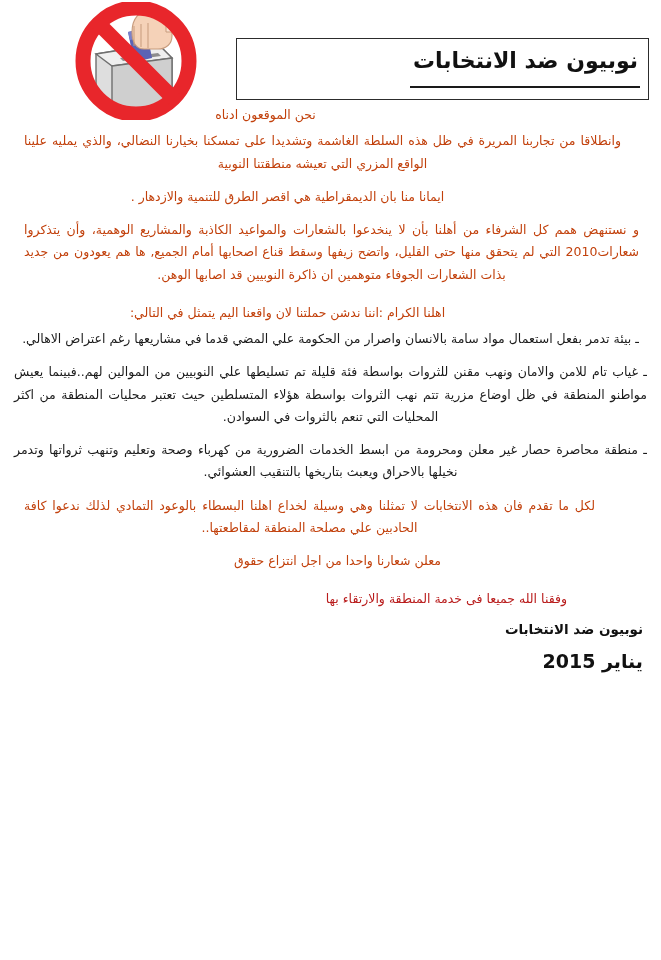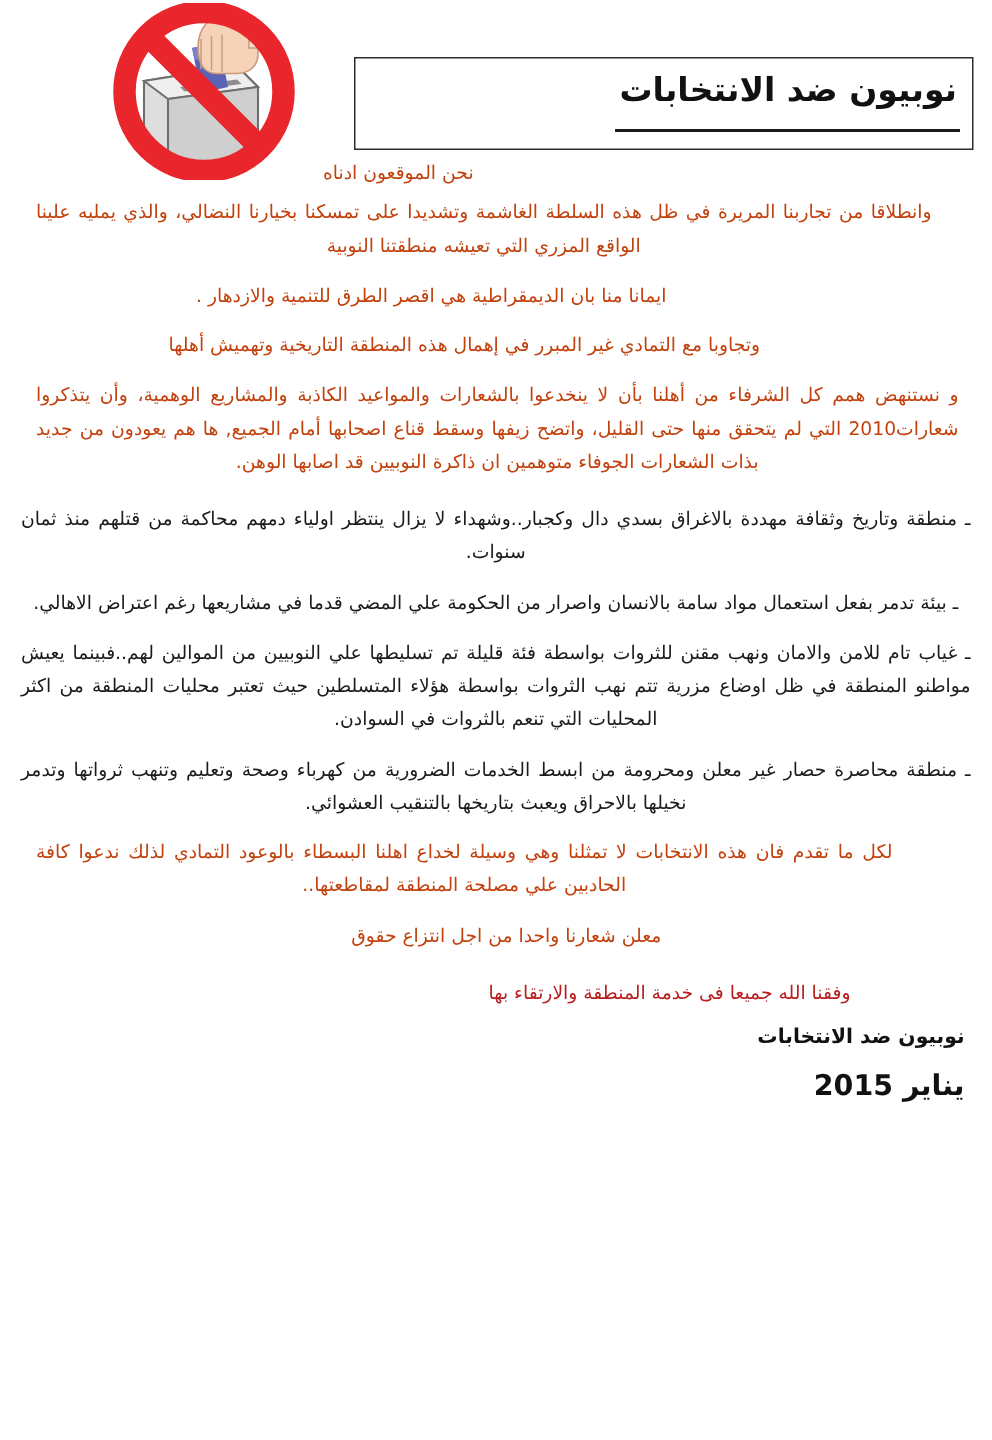--- a/index.html
+++ b/index.html
@@ -191,27 +191,26 @@
   </div>
 
   <div class="body">
 
     <p class="para ind-1 pad-left-1 tight">نحن الموقعون ادناه</p>
 
     <p class="para ind-4 pad-left-1">وانطلاقا من تجاربنا المريرة في ظل  هذه السلطة الغاشمة وتشديدا على تمسكنا بخيارنا النضالي، والذي يمليه علينا الواقع المزري التي تعيشه منطقتنا النوبية</p>
 
     <p class="para ind-2 pad-left-1">ايمانا منا بان الديمقراطية  هي اقصر الطرق للتنمية والازدهار .</p>
 
-    <p class="para ind-3 pad-left-1">وتجاوبا مع التمادي غير المبرر في إهمال هذه المنطقة التاريخية وتهميش أهلها</p>
 
 
     <p class="para ind-5 pad-left-1 gap-lg">و نستنهض همم كل الشرفاء من أهلنا بأن لا ينخدعوا بالشعارات والمواعيد الكاذبة والمشاريع الوهمية، وأن يتذكروا شعارات2010 التي لم يتحقق منها حتى القليل، واتضح زيفها وسقط قناع اصحابها أمام الجميع, ها هم يعودون من جديد بذات الشعارات الجوفاء متوهمين ان ذاكرة النوبيين قد اصابها الوهن.</p>
 
-
-    <p class="bullet ind-4 pad-left-1">ـ منطقة وتاريخ وثقافة مهددة بالاغراق بسدي دال وكجبار..وشهداء لا يزال ينتظر اولياء دمهم محاكمة من قتلهم منذ ثمان سنوات.</p>
+    <p class="para ind-2 pad-left-1 tight">اهلنا الكرام :اننا ندشن حملتنا لان واقعنا اليم يتمثل في التالي:</p>
+
 
     <p class="bullet ind-4 pad-left-1">ـ بيئة تدمر بفعل استعمال مواد سامة بالانسان واصرار من الحكومة علي المضي قدما في مشاريعها رغم اعتراض الاهالي.</p>
 
     <p class="bullet ind-4 pad-left-1">ـ غياب تام للامن والامان ونهب مقنن للثروات بواسطة فئة قليلة تم تسليطها علي النوبيين من الموالين لهم..فبينما يعيش مواطنو المنطقة في ظل اوضاع مزرية تتم نهب الثروات بواسطة هؤلاء المتسلطين حيث تعتبر محليات المنطقة من اكثر المحليات التي تنعم بالثروات في السوادن.</p>
 
     <p class="bullet ind-4 pad-left-1">ـ منطقة محاصرة حصار غير معلن ومحرومة من ابسط الخدمات الضرورية من كهرباء وصحة وتعليم  وتنهب ثرواتها وتدمر نخيلها بالاحراق ويعبث بتاريخها بالتنقيب العشوائي.</p>
 
     <p class="para ind-3 pad-left-1">لكل ما تقدم فان هذه الانتخابات لا تمثلنا وهي  وسيلة لخداع اهلنا البسطاء بالوعود التمادي لذلك ندعوا كافة الحادبين علي مصلحة المنطقة لمقاطعتها..</p>
 
     <p class="para ind-2 pad-left-3 gap-lg">معلن شعارنا واحدا من اجل انتزاع حقوق</p>

